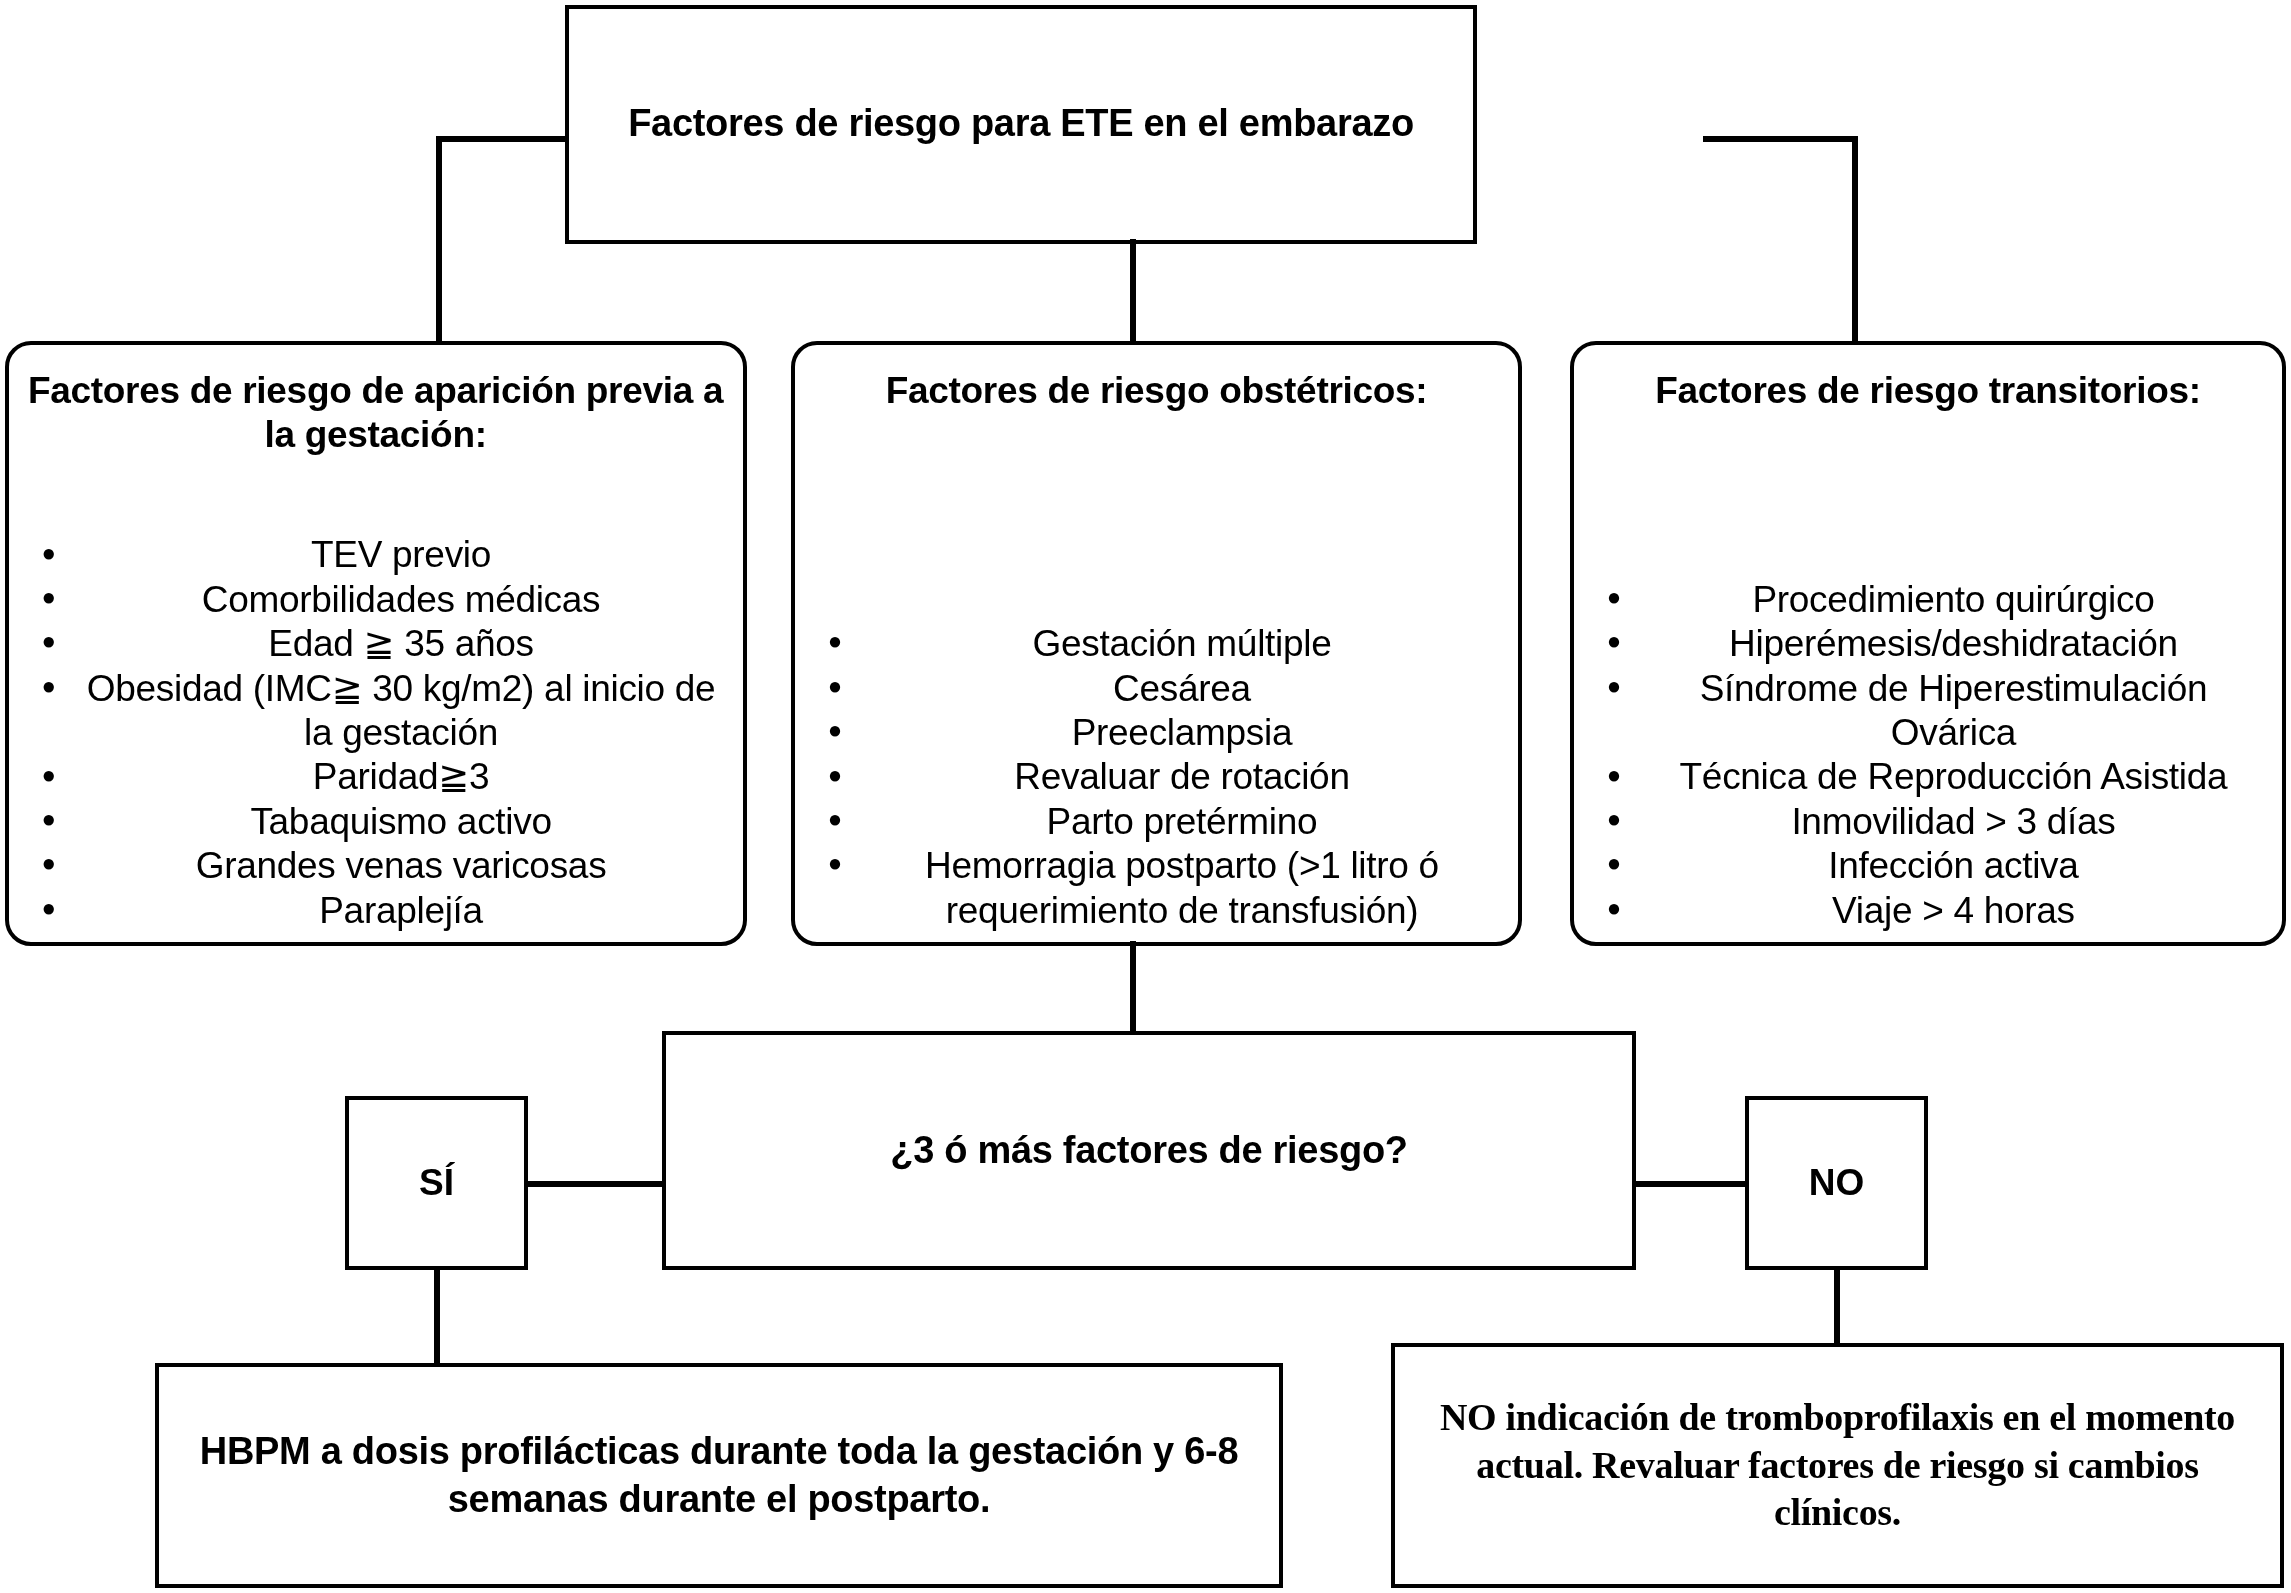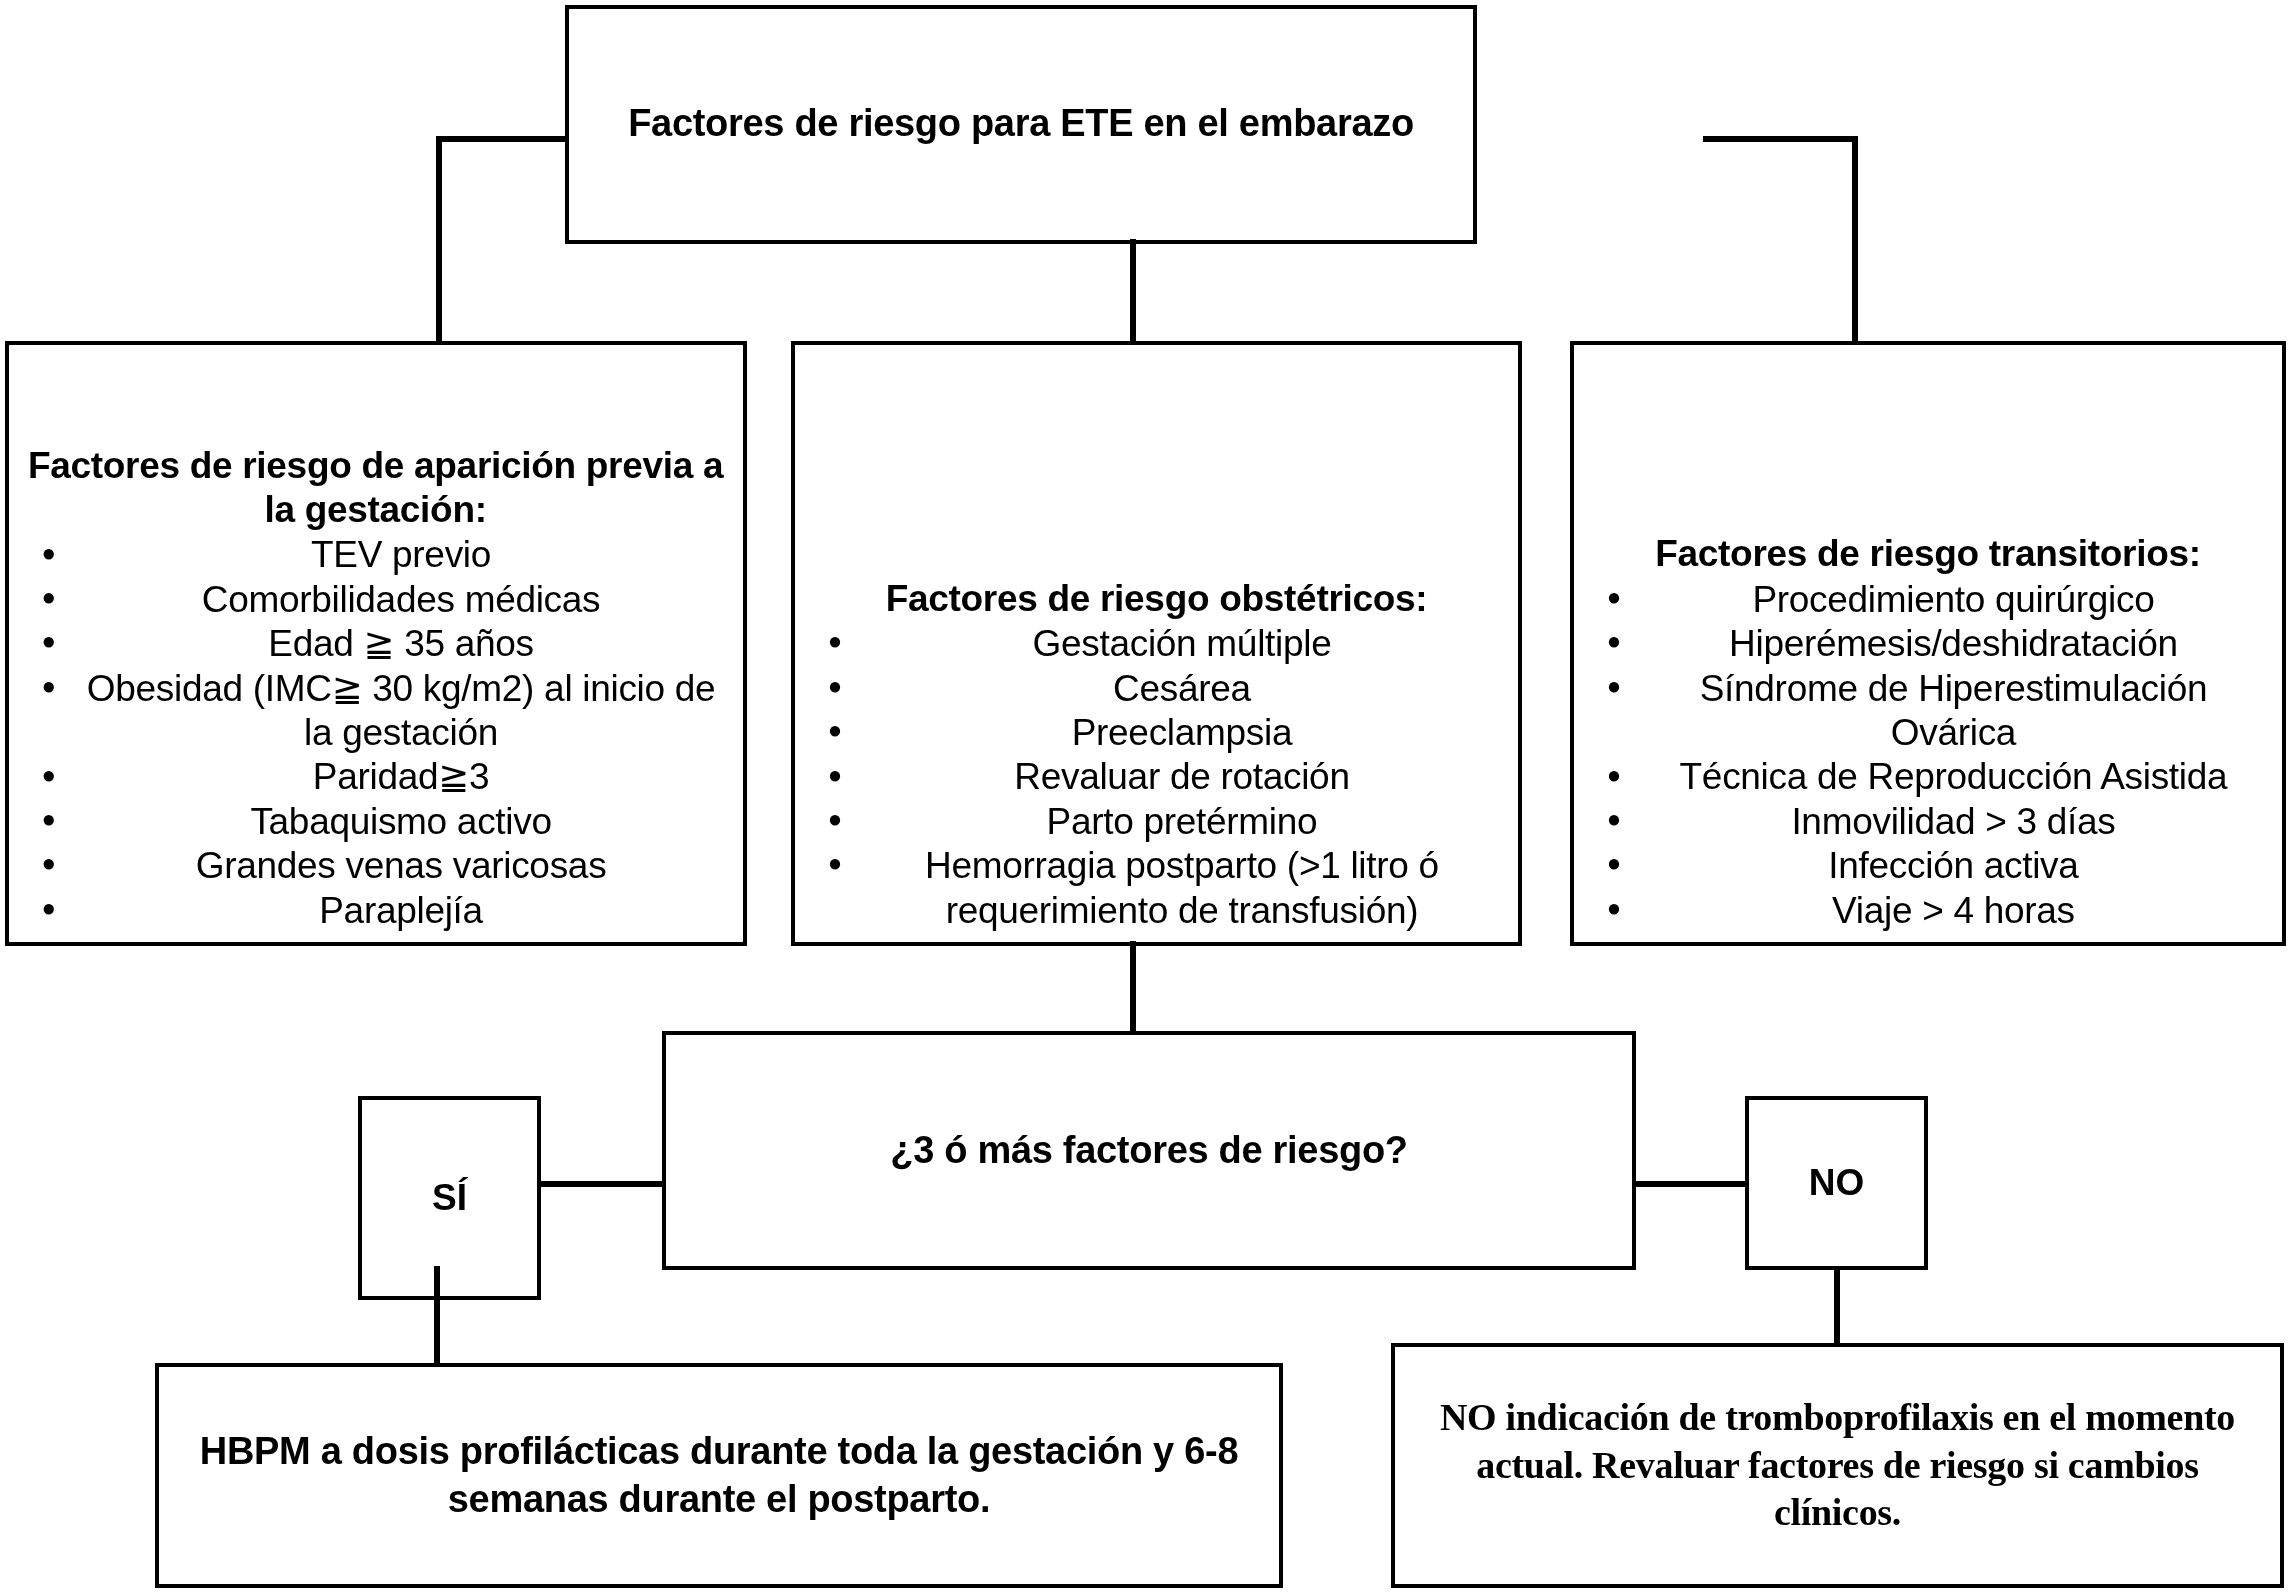--- a/index.html
+++ b/index.html
@@ -43,22 +43,23 @@
 
   
   .title-text {
     font-size: 38px;
     font-weight: bold;
     line-height: 1.15;
     letter-spacing: -0.3px;
   }
   .panel {
     align-items: stretch;
-    justify-content: flex-end;
+    justify-content: space-between;
     padding: 24px 12.8px 9.1px 12.8px;
+    border-radius: 26px;
   }
   .panel-heading {
     font-size: 37px;
     font-weight: bold;
     line-height: 1.18;
     text-align: center;
     margin: 0 0 1.8px 0;
     padding: 0 5.5px;
     letter-spacing: -0.3px;
   }
@@ -101,21 +102,21 @@
     letter-spacing: -0.3px;
     padding: 0 24px;
   }
 
   
   #box-title      { left: 565px;  top: 4.6px;    width: 912px; height: 239px; }
   #box-pregest    { left: 4.6px;    top: 341px;  width: 742px;  height: 605px; }
   #box-obstetric  { left: 791px;  top: 341px;  width: 731px;  height: 605px; }
   #box-transient  { left: 1570px; top: 341px;  width: 716px;  height: 605px; }
   #box-decision   { left: 662px;  top: 1031px; width: 974px; height: 239px; }
-  #box-yes        { left: 345px;  top: 1096px; width: 183px;  height: 204px; margin-left: 13px; }
+  #box-yes        { left: 345px;  top: 1096px; width: 183px;  height: 174px; }
   #box-no         { left: 1745px; top: 1096px; width: 183px;  height: 174px; }
   #box-outcome-yes{ left: 155px;  top: 1363px; width: 1128px; height: 225px; align-items: flex-end; }
   #box-outcome-no { left: 1391px; top: 1343px; width: 893px;  height: 245px; font-family: Liberation Serif, serif; }
 
   
   #c-title-left-h { left: 436px;  top: 136px;  width: 132px; }
   #c-title-left-v { left: 436px;  top: 136px;  height: 208px; }
   #c-title-right-h{ left: 1703px; top: 136px;  width: 155px; }
   #c-title-right-v{ left: 1852px; top: 136px;  height: 208px; }
   #c-title-mid-v  { left: 1130px; top: 239px;  height: 105px; }

